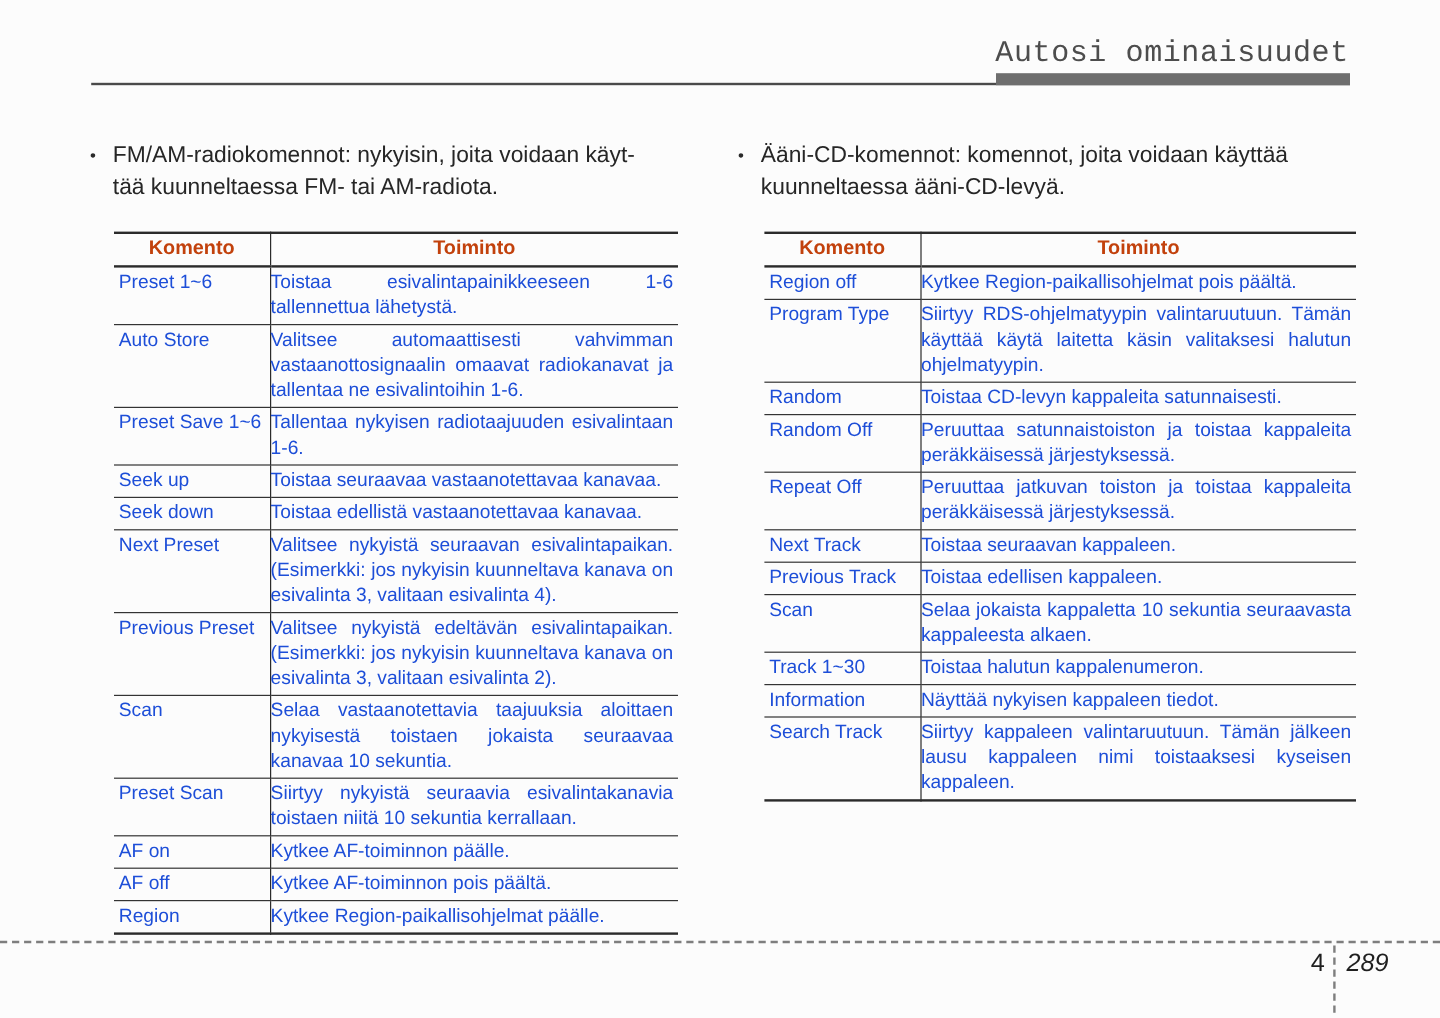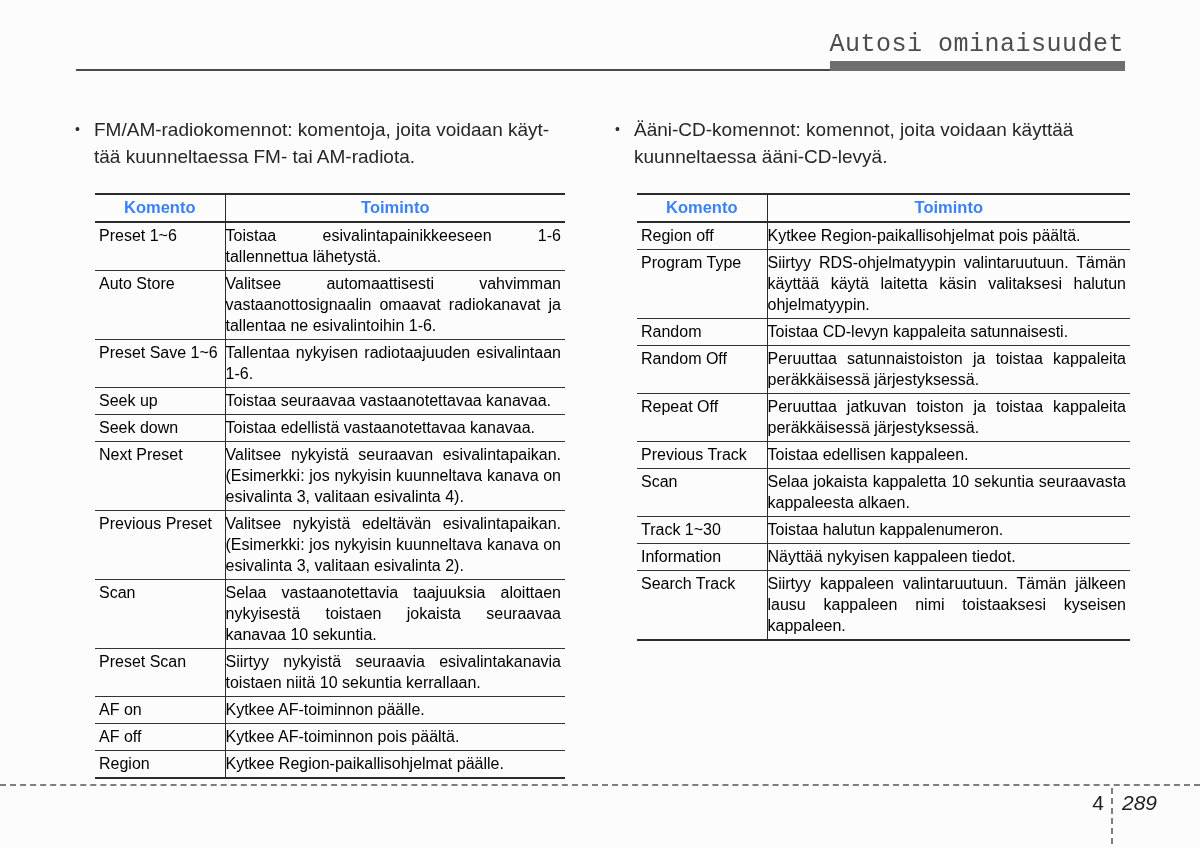--- a/index.html
+++ b/index.html
@@ -76,29 +76,29 @@
     border-bottom: 2px solid #2b2b2b;
     table-layout: fixed;
     margin-top: 23px;
   }
   .col-left  table.commands { margin-left: 20px; width: 470px; }
   .col-right table.commands { margin-left: 22px; width: 493px; }
 
   table.commands th {
     font-size: 16.5px;
     font-weight: bold;
-    color: #3b82f6;
+    color: #c2410c;
     text-align: center;
     padding: 3px 2px 4px 2px;
     border-bottom: 2px solid #2b2b2b;
   }
   table.commands td {
     font-size: 16px;
     line-height: 21px;
-    color: #000000;
+    color: #1d4ed8;
     vertical-align: top;
     padding: 2px 3px 3px 4px;
     border-bottom: 1px solid #333;
     margin-left: 28px;
   }
   table.commands .cmd-col { width: 130px; }
   table.commands th.cmd,
   table.commands td.cmd { border-right: 1.5px solid #2b2b2b; }
   table.commands td.act {
     text-align: justify;
@@ -143,21 +143,21 @@
 <body>
 
 <div class="header-title">Autosi ominaisuudet</div>
 <div class="header-rule"></div>
 <div class="header-bar"></div>
 
 <div class="col col-left">
   <div class="bullet-row">
     <span class="bullet-glyph">•</span>
     <div class="bullet-text">
-      <div>FM/AM-radiokomennot: komentoja, joita voidaan käyt-</div>
+      <div>FM/AM-radiokomennot: nykyisin, joita voidaan käyt-</div>
       <div>tää kuunneltaessa FM- tai AM-radiota.</div>
     </div>
   </div>
   <table class="commands">
     <colgroup>
         <col class="cmd-col">
         <col>
       </colgroup>
     <thead>
       <tr>
@@ -252,20 +252,24 @@
         </tr>
         <tr>
           <td class="cmd">Random Off</td>
           <td class="act">Peruuttaa satunnaistoiston ja toistaa kappaleita peräkkäisessä järjestyksessä.</td>
         </tr>
         <tr>
           <td class="cmd">Repeat Off</td>
           <td class="act">Peruuttaa jatkuvan toiston ja toistaa kappaleita peräkkäisessä järjestyksessä.</td>
         </tr>
         <tr>
+          <td class="cmd">Next Track</td>
+          <td class="act">Toistaa seuraavan kappaleen.</td>
+        </tr>
+        <tr>
           <td class="cmd">Previous Track</td>
           <td class="act">Toistaa edellisen kappaleen.</td>
         </tr>
         <tr>
           <td class="cmd">Scan</td>
           <td class="act">Selaa jokaista kappaletta 10 sekuntia seuraavasta kappaleesta alkaen.</td>
         </tr>
         <tr>
           <td class="cmd">Track 1~30</td>
           <td class="act">Toistaa halutun kappalenumeron.</td>

